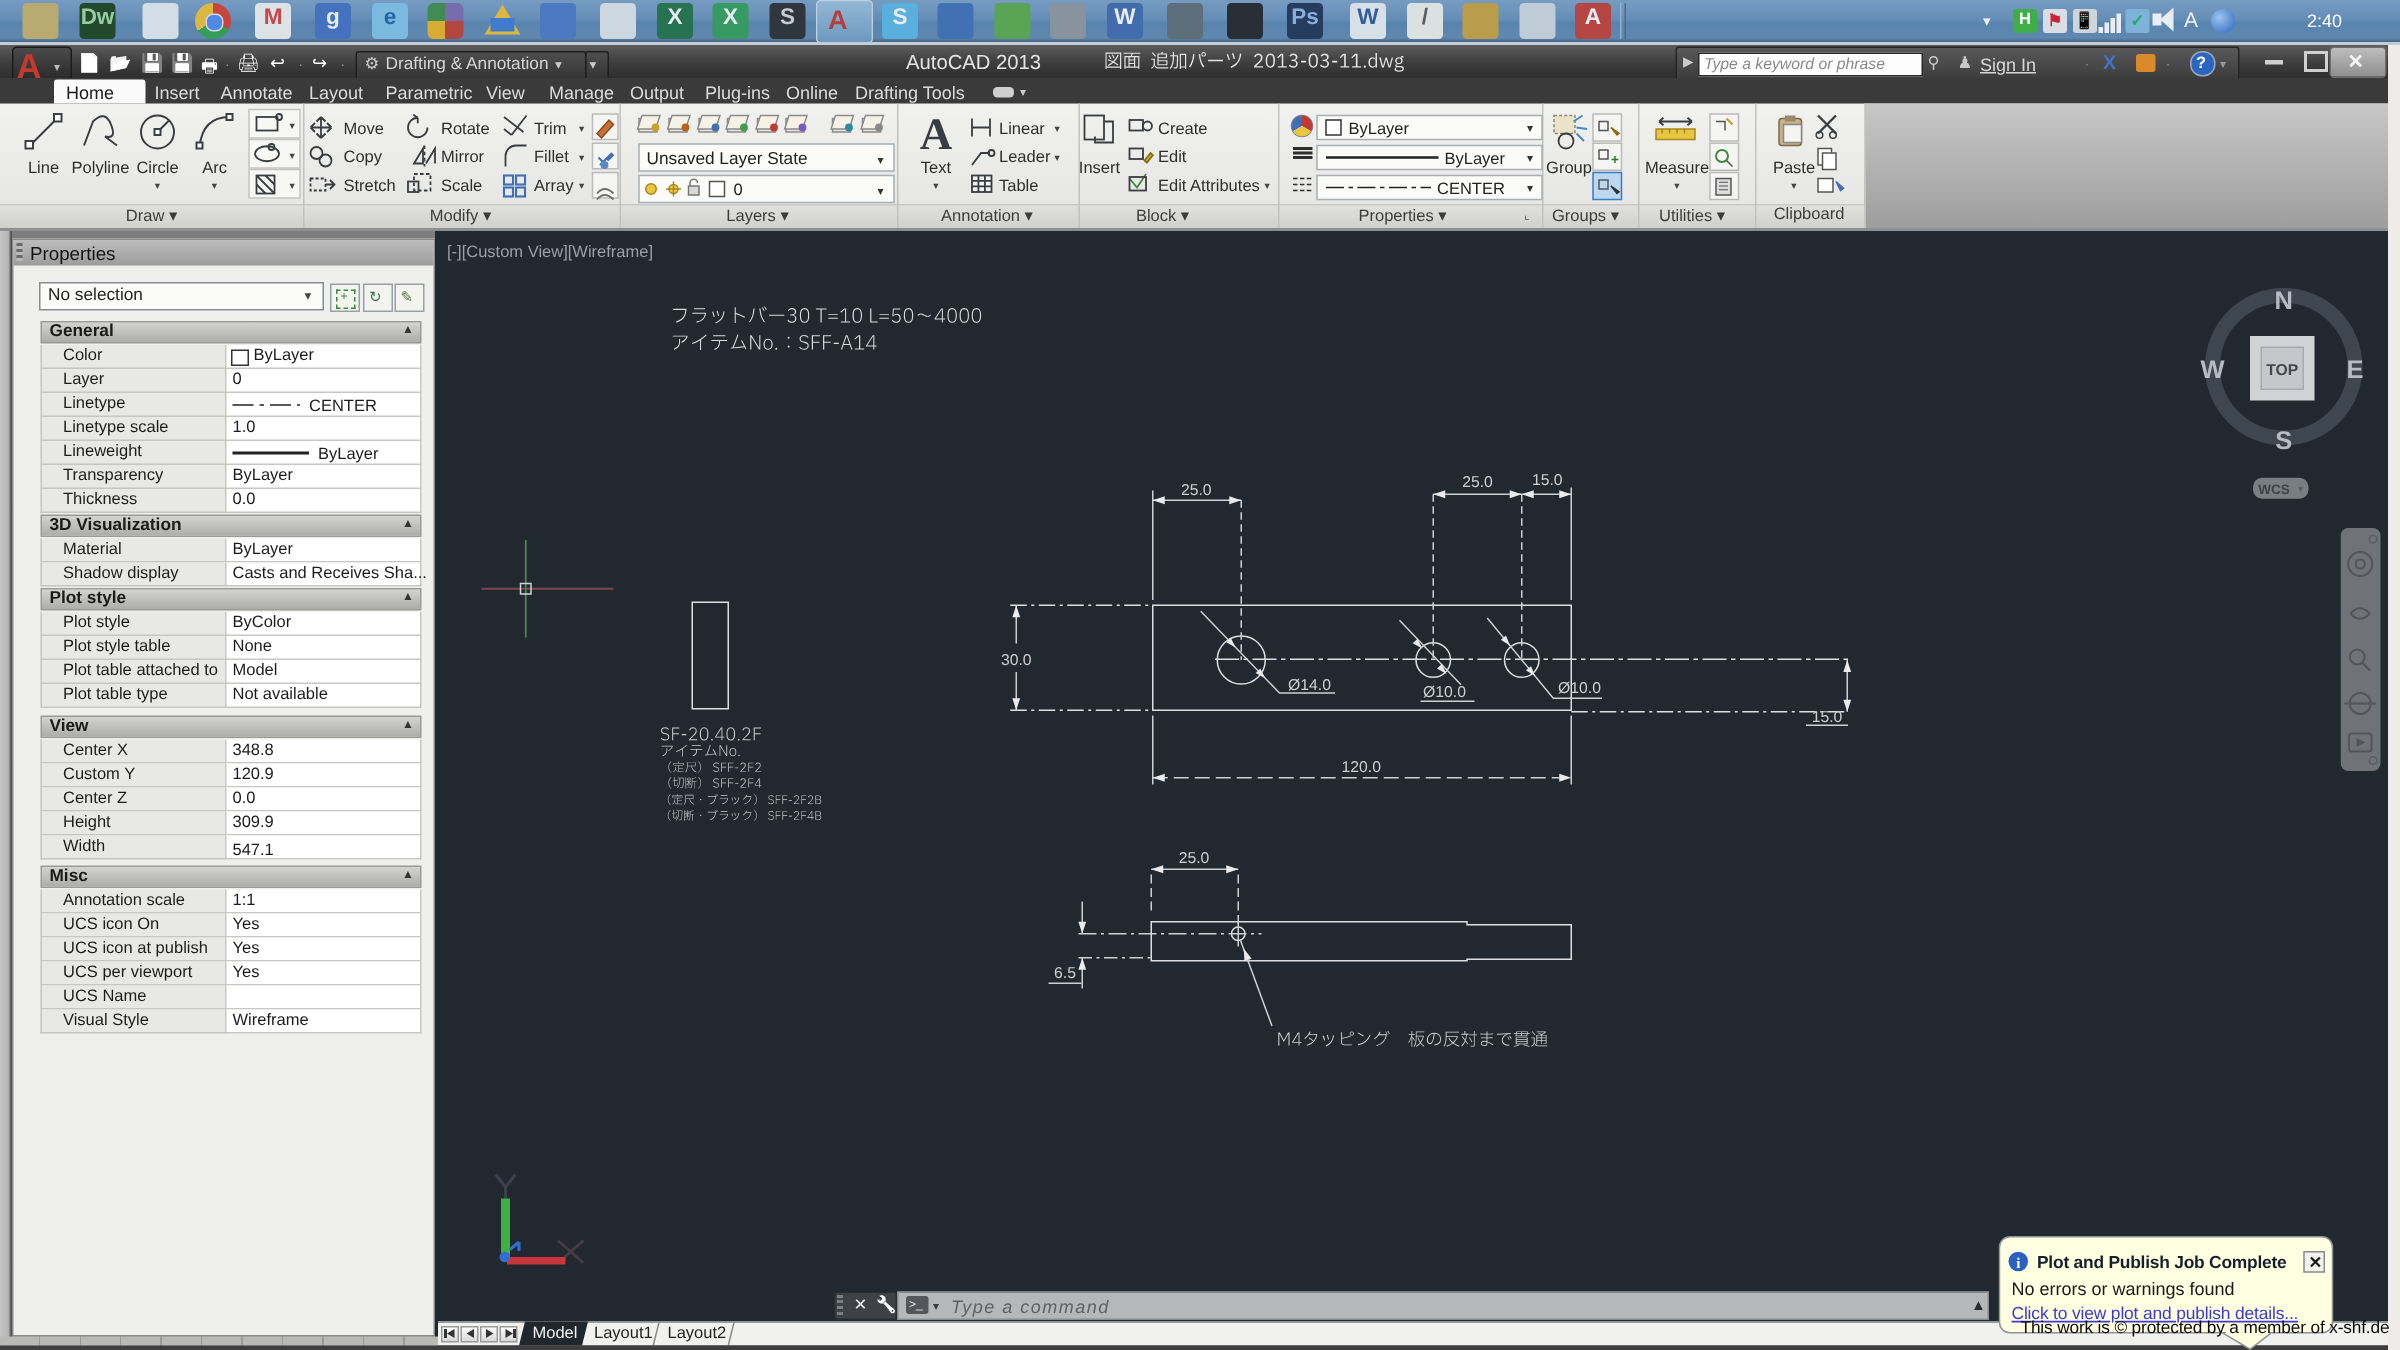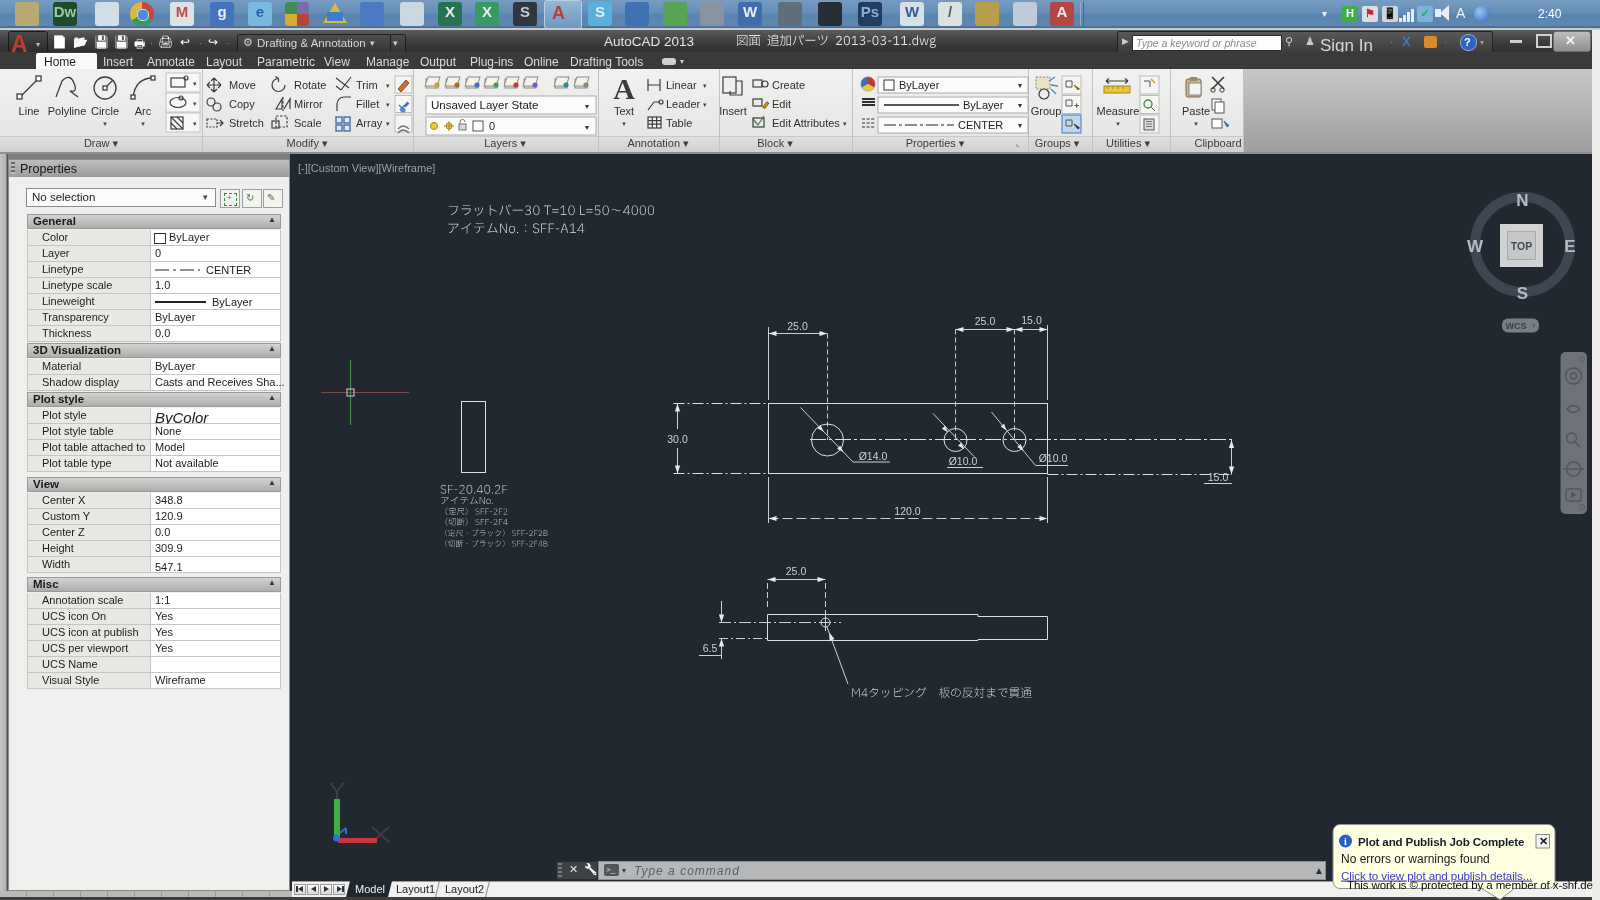--- a/index.html
+++ b/index.html
@@ -97,21 +97,21 @@
 <div class="ab tx" style="left:604px;top:34px;font-size:13.5px;color:#e4e4e4;">AutoCAD 2013</div>
 <svg class="ab" style="left:736px;top:33px;" width="210" height="18" viewBox="0 0 210 18">
     <path d="M1.0 13.0V2.0H11.5V13.0H10.7V12.1H1.7V13.0ZM1.7 11.4H10.7V2.8H1.7ZM6.4 5.9Q6.2 5.4 5.8 4.7Q5.5 4.0 5.2 3.6L5.8 3.4Q6.1 3.8 6.5 4.4Q6.8 5.1 7.0 5.6ZM2.6 10.3Q4.2 9.6 5.6 8.4Q3.9 7.6 2.5 7.2L2.9 6.5Q4.3 7.0 6.1 7.9Q7.9 6.2 9.1 3.5L9.8 3.8Q8.7 6.4 6.8 8.3Q8.4 9.2 9.7 10.1L9.3 10.7Q8.0 9.7 6.3 8.8Q4.8 10.1 3.0 11.0ZM4.3 6.4Q4.1 5.9 3.7 5.3Q3.3 4.6 3.0 4.1L3.7 3.8Q4.0 4.3 4.3 4.9Q4.7 5.5 4.9 6.1Z M24.2 2.9H19.2Q18.9 3.6 18.6 4.4H23.6V12.9H22.8V12.1H14.4V12.9H13.6V4.4H17.8Q18.1 3.7 18.4 2.9H13.0V2.1H24.2ZM16.3 5.1H14.4V11.4H16.3ZM17.1 6.7H20.0V5.1H17.1ZM20.8 11.4H22.8V5.1H20.8ZM17.1 9.0H20.0V7.4H17.1ZM20.0 9.7H17.1V11.4H20.0Z M42.3 10.5H35.6V2.6H38.0Q38.3 2.2 38.6 1.5L39.4 1.6Q39.2 2.2 38.9 2.6H42.0V5.8H36.4V7.1H42.3ZM34.1 4.9Q32.9 3.3 31.9 2.3L32.5 1.8Q33.0 2.3 33.6 3.0Q34.2 3.7 34.7 4.4ZM41.2 5.1V3.4H36.4V5.1ZM42.9 11.9 42.8 12.7H36.7Q35.3 12.7 34.5 12.1Q33.7 11.5 33.6 10.7H33.5Q33.4 12.0 31.7 12.8L31.4 12.1Q32.4 11.7 32.7 11.1Q33.1 10.6 33.1 9.7V6.9H31.5V6.2H33.9V9.7Q33.9 10.8 34.7 11.3Q35.4 11.9 36.6 11.9ZM36.4 7.8V9.8H41.5V7.8Z M46.7 1.7V3.8H49.4Q49.4 9.0 49.2 11.1Q49.1 12.0 48.7 12.3Q48.4 12.7 47.6 12.7H46.5L46.3 11.9H47.4Q47.7 11.9 47.9 11.8Q48.1 11.8 48.2 11.5Q48.3 11.3 48.4 10.8Q48.6 9.1 48.6 4.5H46.7Q46.7 7.5 46.2 9.5Q45.6 11.6 44.4 13.0L43.8 12.4Q45.0 11.1 45.4 9.2Q45.9 7.4 45.9 4.5H44.0V3.8H45.9V1.7ZM50.5 13.0V2.8H54.8V13.0H54.0V12.0H51.3V13.0ZM51.3 3.6V11.3H54.0V3.6Z M64.9 3.2Q64.9 2.5 65.3 2.1Q65.7 1.7 66.4 1.7Q67.1 1.7 67.5 2.1Q68.0 2.5 68.0 3.2Q68.0 3.9 67.5 4.3Q67.1 4.7 66.4 4.7Q65.7 4.7 65.3 4.3Q64.9 3.9 64.9 3.2ZM67.3 3.3V3.1Q67.3 2.8 67.1 2.6Q66.8 2.3 66.4 2.3Q66.0 2.3 65.8 2.6Q65.5 2.8 65.5 3.1V3.3Q65.5 3.7 65.8 3.9Q66.0 4.1 66.4 4.1Q66.8 4.1 67.1 3.9Q67.3 3.7 67.3 3.3ZM56.6 11.5Q57.9 9.7 58.5 7.7Q59.2 5.8 59.4 3.0L60.3 3.1Q60.1 5.9 59.4 8.0Q58.7 10.1 57.4 12.0ZM64.1 3.0Q64.3 5.7 64.9 7.7Q65.6 9.7 66.9 11.5L66.1 12.0Q64.7 10.1 64.1 8.0Q63.4 5.9 63.2 3.1Z M79.3 7.8H69.4V6.8H79.3Z M86.4 6.4Q86.1 4.5 85.3 2.6L86.2 2.3Q86.9 4.1 87.3 6.2ZM84.3 11.5Q86.4 10.6 87.7 9.4Q89.0 8.2 89.7 6.6Q90.4 5.0 90.6 2.7L91.6 2.9Q91.3 5.2 90.5 7.0Q89.8 8.7 88.4 10.1Q87.0 11.4 84.8 12.3ZM83.1 7.1Q82.6 5.2 81.8 3.3L82.6 3.0Q83.5 4.9 83.9 6.9Z M100.1 12.0V10.9L103.1 8.1Q104.6 6.7 104.6 5.6V5.4Q104.6 4.6 104.2 4.1Q103.7 3.7 102.9 3.7Q101.4 3.7 101.0 5.2L100.0 4.9Q100.4 3.9 101.1 3.3Q101.8 2.7 103.0 2.7Q103.8 2.7 104.4 3.1Q105.1 3.4 105.4 4.0Q105.7 4.6 105.7 5.4Q105.7 6.4 105.2 7.1Q104.7 7.9 103.8 8.8L101.3 11.1H106.1V12.0Z M107.8 7.5Q107.8 2.7 110.9 2.7Q114.0 2.7 114.0 7.5Q114.0 12.2 110.9 12.2Q107.8 12.2 107.8 7.5ZM112.9 8.2V6.7Q112.9 5.3 112.4 4.5Q111.9 3.7 110.9 3.7Q109.8 3.7 109.3 4.5Q108.8 5.3 108.8 6.7V8.2Q108.8 9.6 109.3 10.4Q109.8 11.3 110.9 11.3Q111.9 11.3 112.4 10.4Q112.9 9.6 112.9 8.2Z M121.9 11.1V12.0H115.9V11.1H118.5V3.7H118.4L116.1 5.8L115.5 5.2L117.9 2.9H119.5V11.1Z M126.0 6.8Q126.9 6.8 127.4 6.4Q127.9 5.9 127.9 5.3V5.2Q127.9 4.4 127.4 4.1Q127.0 3.7 126.2 3.7Q125.5 3.7 125.1 4.0Q124.6 4.3 124.3 4.8L123.6 4.2Q124.5 2.7 126.2 2.7Q127.0 2.7 127.7 3.0Q128.3 3.3 128.6 3.8Q129.0 4.3 129.0 5.0Q129.0 5.9 128.5 6.4Q128.0 7.0 127.3 7.2V7.2Q128.1 7.4 128.6 8.0Q129.2 8.5 129.2 9.5Q129.2 10.3 128.8 10.9Q128.4 11.5 127.7 11.8Q127.0 12.2 126.1 12.2Q125.0 12.2 124.4 11.7Q123.7 11.3 123.2 10.6L123.9 10.0Q124.3 10.6 124.8 10.9Q125.3 11.2 126.1 11.2Q127.1 11.2 127.6 10.8Q128.1 10.3 128.1 9.5V9.4Q128.1 8.6 127.6 8.1Q127.1 7.7 126.1 7.7H125.0V6.8Z M134.7 8.6H131.3V7.5H134.7Z M136.4 7.5Q136.4 2.7 139.5 2.7Q142.6 2.7 142.6 7.5Q142.6 12.2 139.5 12.2Q136.4 12.2 136.4 7.5ZM141.5 8.2V6.7Q141.5 5.3 141.0 4.5Q140.5 3.7 139.5 3.7Q138.5 3.7 138.0 4.5Q137.5 5.3 137.5 6.7V8.2Q137.5 9.6 138.0 10.4Q138.5 11.3 139.5 11.3Q140.5 11.3 141.0 10.4Q141.5 9.6 141.5 8.2Z M146.8 6.8Q147.7 6.8 148.2 6.4Q148.7 5.9 148.7 5.3V5.2Q148.7 4.4 148.3 4.1Q147.8 3.7 147.1 3.7Q146.4 3.7 145.9 4.0Q145.5 4.3 145.2 4.8L144.4 4.2Q145.3 2.7 147.1 2.7Q147.9 2.7 148.5 3.0Q149.1 3.3 149.5 3.8Q149.8 4.3 149.8 5.0Q149.8 5.9 149.3 6.4Q148.9 7.0 148.1 7.2V7.2Q148.9 7.4 149.4 8.0Q150.0 8.5 150.0 9.5Q150.0 10.3 149.6 10.9Q149.2 11.5 148.5 11.8Q147.8 12.2 146.9 12.2Q145.9 12.2 145.2 11.7Q144.5 11.3 144.0 10.6L144.8 10.0Q145.2 10.6 145.6 10.9Q146.1 11.2 146.9 11.2Q147.9 11.2 148.4 10.8Q148.9 10.3 148.9 9.5V9.4Q148.9 8.6 148.4 8.1Q147.9 7.7 146.9 7.7H145.8V6.8Z M155.5 8.6H152.1V7.5H155.5Z M163.5 11.1V12.0H157.6V11.1H160.1V3.7H160.0L157.7 5.8L157.1 5.2L159.5 2.9H161.2V11.1Z M171.4 11.1V12.0H165.4V11.1H167.9V3.7H167.9L165.5 5.8L164.9 5.2L167.4 2.9H169.0V11.1Z M173.1 11.4V11.3Q173.1 10.9 173.3 10.8Q173.5 10.6 173.8 10.6Q174.2 10.6 174.4 10.8Q174.6 10.9 174.6 11.3V11.4Q174.6 11.8 174.4 12.0Q174.2 12.2 173.8 12.2Q173.5 12.2 173.3 12.0Q173.1 11.8 173.1 11.4Z M176.3 8.6Q176.3 7.6 176.6 6.8Q176.9 6.0 177.5 5.6Q178.2 5.1 179.0 5.1Q180.4 5.1 181.0 6.4H181.0V2.4H182.0V12.0H181.0V10.9H181.0Q180.7 11.5 180.2 11.9Q179.7 12.2 179.0 12.2Q178.2 12.2 177.5 11.7Q176.9 11.3 176.6 10.5Q176.3 9.7 176.3 8.6ZM181.0 9.9V7.3Q181.0 6.8 180.5 6.4Q180.0 6.0 179.2 6.0Q178.4 6.0 177.8 6.6Q177.3 7.1 177.3 8.1V9.2Q177.3 10.1 177.8 10.7Q178.4 11.3 179.2 11.3Q180.0 11.3 180.5 10.9Q181.0 10.5 181.0 9.9Z M186.6 12.0H185.3L183.5 5.3H184.5L185.3 8.4L186.0 11.2H186.0L186.8 8.4L187.7 5.3H188.6L189.5 8.4L190.3 11.2H190.3L191.0 8.4L191.8 5.3H192.7L190.9 12.0H189.7L188.7 8.6L188.1 6.7H188.1L187.5 8.6Z M193.7 13.1Q193.7 12.1 194.8 11.8V11.7Q194.2 11.4 194.2 10.7Q194.2 9.8 195.3 9.6V9.5Q194.7 9.2 194.4 8.7Q194.1 8.1 194.1 7.4Q194.1 6.4 194.8 5.8Q195.4 5.1 196.6 5.1Q197.3 5.1 197.9 5.4V5.3Q197.9 4.8 198.0 4.6Q198.2 4.4 198.6 4.4H199.6V5.3H198.4V5.7Q198.7 6.0 198.9 6.5Q199.1 6.9 199.1 7.4Q199.1 8.1 198.8 8.6Q198.5 9.2 197.9 9.5Q197.3 9.8 196.6 9.8Q196.3 9.8 195.9 9.7Q195.5 9.8 195.3 10.0Q195.0 10.2 195.0 10.5Q195.0 10.7 195.3 10.9Q195.6 11.0 196.1 11.0H197.5Q198.7 11.0 199.3 11.4Q199.9 11.9 199.9 12.7Q199.9 13.8 199.1 14.3Q198.3 14.8 196.7 14.8Q195.1 14.8 194.4 14.3Q193.7 13.9 193.7 13.1ZM198.1 7.6V7.3Q198.1 6.6 197.7 6.3Q197.3 5.9 196.6 5.9Q195.9 5.9 195.5 6.3Q195.1 6.6 195.1 7.3V7.6Q195.1 8.3 195.5 8.6Q195.9 9.0 196.6 9.0Q197.3 9.0 197.7 8.6Q198.1 8.3 198.1 7.6ZM197.1 14.0Q198.0 14.0 198.5 13.7Q199.0 13.4 199.0 12.8Q199.0 12.4 198.6 12.1Q198.3 11.9 197.5 11.9H195.3Q194.6 12.2 194.6 12.9Q194.6 13.4 195.0 13.7Q195.3 14.0 196.1 14.0Z" fill="#e4e4e4"></path>
   </svg>
 <div class="ab" style="left:1117px;top:31px;width:374px;height:22px;background:linear-gradient(180deg,#585858,#3a3a3a);border:1px solid #242424;border-radius:2px;"></div>
 <div class="ab tx" style="left:1122px;top:36px;font-size:9px;color:#ccc;">▶</div>
 <div class="ab" style="left:1132px;top:35px;width:148px;height:14px;background:#fdfdfd;border:1px solid #2a2a2a;"></div>
 <div class="ab tx" style="left:1136px;top:37px;font-size:10.5px;font-style:italic;color:#8a8a8a;">Type a keyword or phrase</div>
 <div class="ab tx" style="left:1285px;top:35px;font-size:11px;color:#c8c8c8;">⚲</div>
 <div class="ab tx" style="left:1305px;top:35px;font-size:11px;color:#c8c8c8;">♟</div>
-<div class="ab tx" style="left:1320px;top:36px;font-size:17px;color:#d8d8d8;text-decoration:underline;">Sign In</div>
+<div class="ab tx" style="left:1320px;top:36px;font-size:12px;color:#d8d8d8;text-decoration:underline;">Sign In</div>
 <div class="ab tx" style="left:1390px;top:38px;font-size:8px;color:#999;">·</div>
 <div class="ab tx" style="left:1402px;top:34px;font-size:13px;font-weight:bold;color:#3f74c8;">X</div>
 <div class="ab" style="left:1424px;top:36px;width:13px;height:12px;background:#d98a2b;border-radius:2px;"></div>
 <div class="ab tx" style="left:1444px;top:38px;font-size:8px;color:#999;">·</div>
 <div class="ab" style="left:1460px;top:34px;width:15px;height:15px;border-radius:8px;background:#2a66c0;border:1px solid #9ab;"></div>
 <div class="ab tx" style="left:1464px;top:36px;font-size:11px;font-weight:bold;color:#fff;">?</div>
 <div class="ab tx" style="left:1480px;top:38px;font-size:8px;color:#999;">▾</div>
 <div class="ab" style="left:1510px;top:40px;width:12px;height:3px;background:#d0d0d0;"></div>
 <div class="ab" style="left:1536px;top:34px;width:12px;height:10px;border:2px solid #d0d0d0;"></div>
 <div class="ab" style="left:1553px;top:31px;width:36px;height:19px;border-radius:3px;background:linear-gradient(180deg,#bdbdbd,#8f8f8f);border:1px solid #6e6e6e;"></div>
@@ -144,21 +144,21 @@
 <div class="ab tx" style="left:658px;top:137px;font-size:11px;color:#3c3c3c;transform:translateX(-50%);">Annotation ▾</div>
 <div class="ab" style="left:852px;top:69px;width:1px;height:83px;background:#c2c2c1;"></div>
 <div class="ab tx" style="left:775px;top:137px;font-size:11px;color:#3c3c3c;transform:translateX(-50%);">Block ▾</div>
 <div class="ab" style="left:1028px;top:69px;width:1px;height:83px;background:#c2c2c1;"></div>
 <div class="ab tx" style="left:935px;top:137px;font-size:11px;color:#3c3c3c;transform:translateX(-50%);">Properties ▾</div>
 <div class="ab" style="left:1092px;top:69px;width:1px;height:83px;background:#c2c2c1;"></div>
 <div class="ab tx" style="left:1057px;top:137px;font-size:11px;color:#3c3c3c;transform:translateX(-50%);">Groups ▾</div>
 <div class="ab" style="left:1170px;top:69px;width:1px;height:83px;background:#c2c2c1;"></div>
 <div class="ab tx" style="left:1128px;top:137px;font-size:11px;color:#3c3c3c;transform:translateX(-50%);">Utilities ▾</div>
 <div class="ab" style="left:1243px;top:69px;width:1px;height:83px;background:#c2c2c1;"></div>
-<div class="ab tx" style="left:1206px;top:137px;font-size:11px;color:#3c3c3c;transform:translateX(-50%);margin-left:12px;">Clipboard</div>
+<div class="ab tx" style="left:1206px;top:137px;font-size:11px;color:#3c3c3c;transform:translateX(-50%);">Clipboard</div>
 <div class="ab" style="left:0;top:152px;width:1600px;height:2px;background:#8f8f8f;"></div>
 <div class="ab" style="left:8px;top:154px;width:282px;height:6px;background:#7d7d7d;"></div>
 <div class="ab tx" style="left:1016px;top:139px;font-size:8px;color:#555;">⌞</div>
 <svg class="ab" style="left:0;top:69px;" width="1250" height="67" viewBox="0 0 1250 67">
     <g stroke="#3a3d40" fill="none" stroke-width="1.3" font-family="Liberation Sans">
       <path d="M20 28 L38 10"></path>
       <rect x="17" y="25" width="5" height="5" fill="#fff"></rect>
       <rect x="36" y="7" width="5" height="5" fill="#fff"></rect>
       <path d="M56 28 L62 12 Q70 4 74 14 Q78 24 70 22 L78 28" transform="translate(0,0)"></path>
       <circle cx="105" cy="19" r="11" fill="#efefee"></circle>
@@ -432,21 +432,21 @@
 <div class="ab" style="left:27px;top:375px;width:123px;height:16px;background:#e8e8e5;border-bottom:1px solid #c6c6c4;border-left:1px solid #c6c6c4;box-sizing:border-box;"></div>
 <div class="ab" style="left:150px;top:375px;width:131px;height:16px;background:#ffffff;border-bottom:1px solid #c6c6c4;border-left:1px solid #c6c6c4;border-right:1px solid #c6c6c4;box-sizing:border-box;"></div>
 <div class="ab tx" style="left:42px;top:376px;font-size:11px;color:#1c1c1c;">Shadow display</div>
 <div class="ab tx" style="left:155px;top:376px;font-size:11px;color:#1c1c1c;">Casts and Receives Sha...</div>
 <div class="ab" style="left:27px;top:392px;width:254px;height:15px;background:linear-gradient(180deg,#d3d3d1,#adadab);border:1px solid #9a9a98;box-sizing:border-box;"></div>
 <div class="ab tx" style="left:33px;top:393px;font-size:11.5px;font-weight:bold;color:#1a1a1a;">Plot style</div>
 <div class="ab tx" style="left:268px;top:393px;font-size:8px;color:#333;">▲</div>
 <div class="ab" style="left:27px;top:408px;width:123px;height:16px;background:#e8e8e5;border-bottom:1px solid #c6c6c4;border-left:1px solid #c6c6c4;box-sizing:border-box;"></div>
 <div class="ab" style="left:150px;top:408px;width:131px;height:16px;background:#ffffff;border-bottom:1px solid #c6c6c4;border-left:1px solid #c6c6c4;border-right:1px solid #c6c6c4;box-sizing:border-box;"></div>
 <div class="ab tx" style="left:42px;top:409px;font-size:11px;color:#1c1c1c;">Plot style</div>
-<div class="ab tx" style="left:155px;top:409px;font-size:15px;color:#1c1c1c;font-style:italic;">ByColor</div>
+<div class="ab tx" style="left:155px;top:409px;font-size:11px;color:#1c1c1c;">ByColor</div>
 <div class="ab" style="left:27px;top:424px;width:123px;height:16px;background:#e8e8e5;border-bottom:1px solid #c6c6c4;border-left:1px solid #c6c6c4;box-sizing:border-box;"></div>
 <div class="ab" style="left:150px;top:424px;width:131px;height:16px;background:#ffffff;border-bottom:1px solid #c6c6c4;border-left:1px solid #c6c6c4;border-right:1px solid #c6c6c4;box-sizing:border-box;"></div>
 <div class="ab tx" style="left:42px;top:425px;font-size:11px;color:#1c1c1c;">Plot style table</div>
 <div class="ab tx" style="left:155px;top:425px;font-size:11px;color:#1c1c1c;">None</div>
 <div class="ab" style="left:27px;top:440px;width:123px;height:16px;background:#e8e8e5;border-bottom:1px solid #c6c6c4;border-left:1px solid #c6c6c4;box-sizing:border-box;"></div>
 <div class="ab" style="left:150px;top:440px;width:131px;height:16px;background:#ffffff;border-bottom:1px solid #c6c6c4;border-left:1px solid #c6c6c4;border-right:1px solid #c6c6c4;box-sizing:border-box;"></div>
 <div class="ab tx" style="left:42px;top:441px;font-size:11px;color:#1c1c1c;">Plot table attached to</div>
 <div class="ab tx" style="left:155px;top:441px;font-size:11px;color:#1c1c1c;">Model</div>
 <div class="ab" style="left:27px;top:456px;width:123px;height:16px;background:#e8e8e5;border-bottom:1px solid #c6c6c4;border-left:1px solid #c6c6c4;box-sizing:border-box;"></div>
 <div class="ab" style="left:150px;top:456px;width:131px;height:16px;background:#ffffff;border-bottom:1px solid #c6c6c4;border-left:1px solid #c6c6c4;border-right:1px solid #c6c6c4;box-sizing:border-box;"></div>

